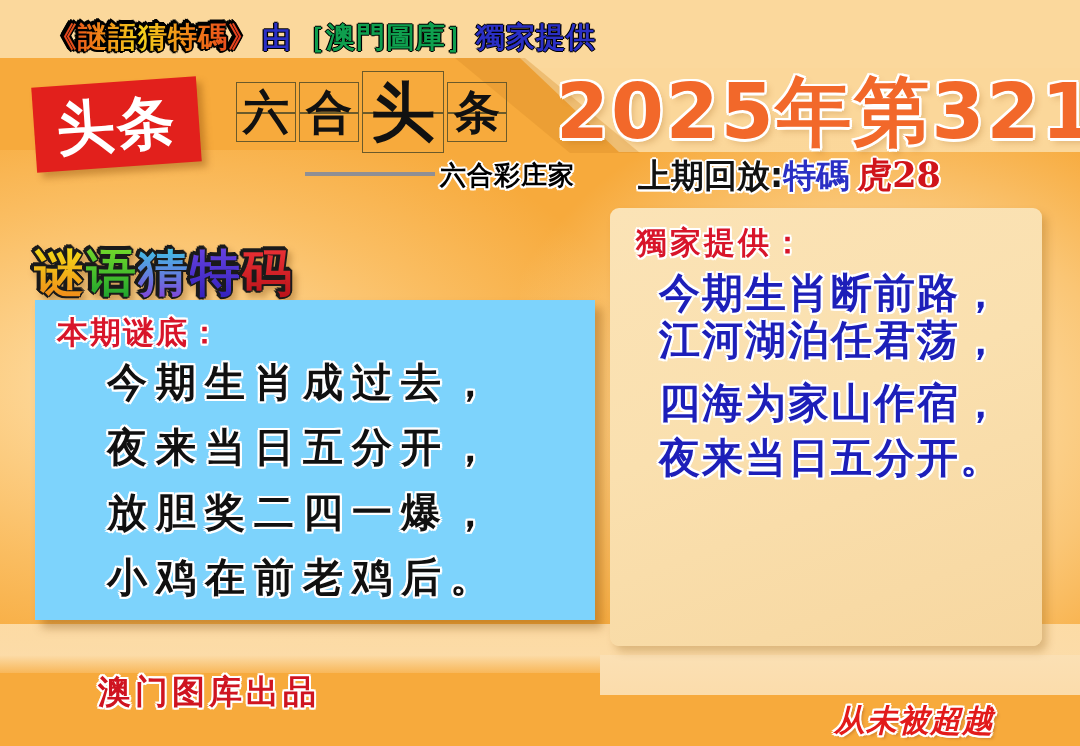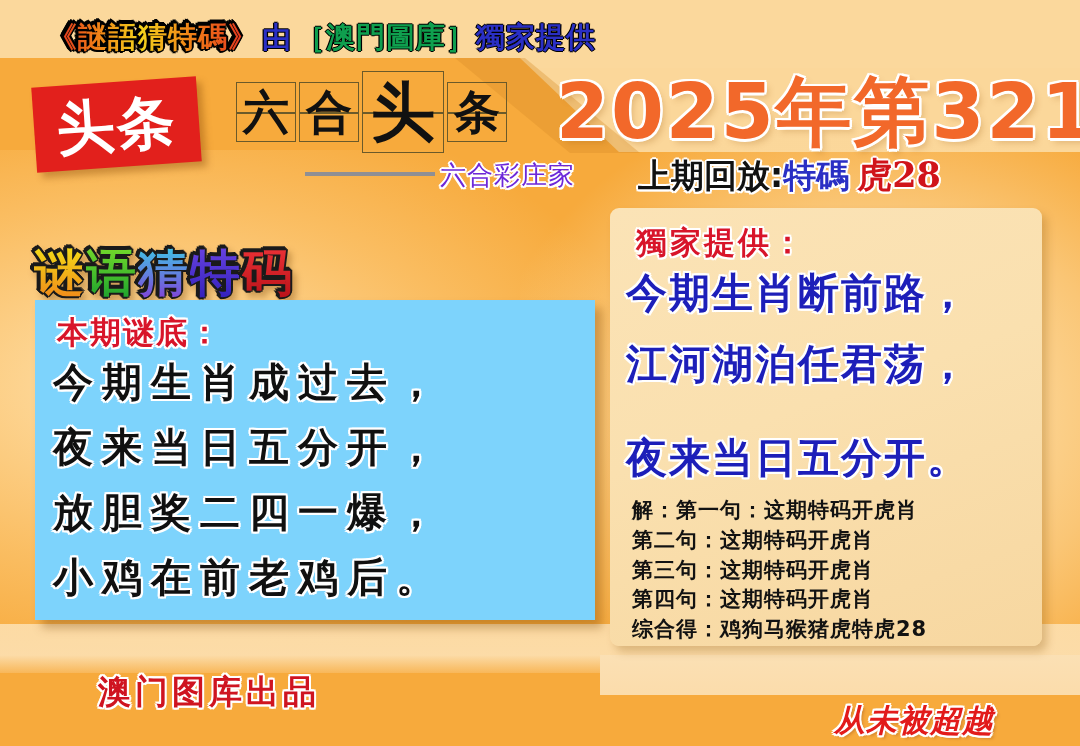--- a/index.html
+++ b/index.html
@@ -1,21 +1,21 @@
 <!DOCTYPE html>
 <html><head>
 <meta charset="utf-8">
 <style>
   html,body{margin:0;padding:0;}
   body{
     width:1080px;height:746px;overflow:hidden;
     font-family:"DejaVu Sans","Liberation Sans",sans-serif;
     background:#f6a93b;
   }
-  #stage{position:relative;width:1080px;height:746px;overflow:hidden;}
+  #stage{position:relative;width:1080px;height:746px;overflow:hidden;text-align:center;}
 
   
   .bg-base{
     position:absolute;inset:0;
     background:#f7aa3c;
   }
   .bg-topband{
     position:absolute;left:0;top:0;width:1080px;height:152px;
     background:linear-gradient(180deg,#fbd79a 0%,#fbd79a 62%,#fbd79a 100%);
   }
@@ -113,21 +113,21 @@
     position:relative;z-index:2;font-size:46px;font-weight:bold;color:#111;
     line-height:1;font-family:"DejaVu Serif","Liberation Serif",serif;
   }
   .grid-cell.big span{font-size:64px;}
 
   .rule-line{
     position:absolute;left:305px;top:172px;width:130px;height:4px;background:#8f8f94;
   }
   .sub-tag{
     position:absolute;left:440px;top:158px;
-    font-size:26px;font-weight:normal;color:#6d28d9;
+    font-size:26px;font-weight:bold;color:#000000;
     text-shadow:2px 0 0 #fff,-2px 0 0 #fff,0 2px 0 #fff,0 -2px 0 #fff,
                 1.5px 1.5px 0 #fff,-1.5px 1.5px 0 #fff,1.5px -1.5px 0 #fff,-1.5px -1.5px 0 #fff;
     letter-spacing:1px;
   }
 
   
   .issue{
     position:absolute;left:556px;top:62px;
     font-size:76px;font-weight:bold;color:#f2682a;letter-spacing:2px;
     white-space:nowrap;
@@ -208,21 +208,21 @@
                 1.6px 1.6px 0 #fff,-1.6px 1.6px 0 #fff,1.6px -1.6px 0 #fff,-1.6px -1.6px 0 #fff;
   }
   .prev-line{
     position:absolute;left:16px;width:410px;white-space:nowrap;
     font-size:41px;font-weight:bold;color:#1d1fb9;letter-spacing:2px;
     font-family:"DejaVu Serif","Liberation Serif",serif;
     text-shadow:2.2px 0 0 #fff,-2.2px 0 0 #fff,0 2.2px 0 #fff,0 -2.2px 0 #fff,
                 1.8px 1.8px 0 #fff,-1.8px 1.8px 0 #fff,1.8px -1.8px 0 #fff,-1.8px -1.8px 0 #fff;
   }
   .pl1{top:58px;}
-  .pl2{top:129px;}
+  .pl2{top:105px;}
   .pl3{top:168px;}
   .pl4{top:223px;}
 
   .explain{
     position:absolute;left:22px;top:288px;width:400px;
   }
   .explain div{
     font-size:21px;font-weight:bold;color:#121212;line-height:1.42;
     letter-spacing:1px;white-space:nowrap;
     font-family:"DejaVu Sans","Liberation Sans",sans-serif;
@@ -306,26 +306,20 @@
     <div class="riddle-line rl1">今期生肖成过去，</div>
     <div class="riddle-line rl2">夜来当日五分开，</div>
     <div class="riddle-line rl3">放胆奖二四一爆，</div>
     <div class="riddle-line rl4">小鸡在前老鸡后。</div>
   </div>
 
   <div class="card-right">
     <div class="card-right-hd">獨家提供：</div>
     <div class="prev-line pl1">今期生肖断前路，</div>
     <div class="prev-line pl2">江河湖泊任君荡，</div>
+    <div class="prev-line pl3">四海为家山作宿，</div>
     <div class="prev-line pl4">夜来当日五分开。</div>
-    <div class="explain">
-      <div>解：第一句：这期特码开虎肖</div>
-      <div>第二句：这期特码开虎肖</div>
-      <div>第三句：这期特码开虎肖</div>
-      <div>第四句：这期特码开虎肖</div>
-      <div>综合得：鸡狗马猴猪虎特虎28</div>
-    </div>
   </div>
 
   <div class="foot-left">澳门图库出品</div>
   <div class="foot-r2">从未被超越</div>
 
 </div>
 
 </body></html>

